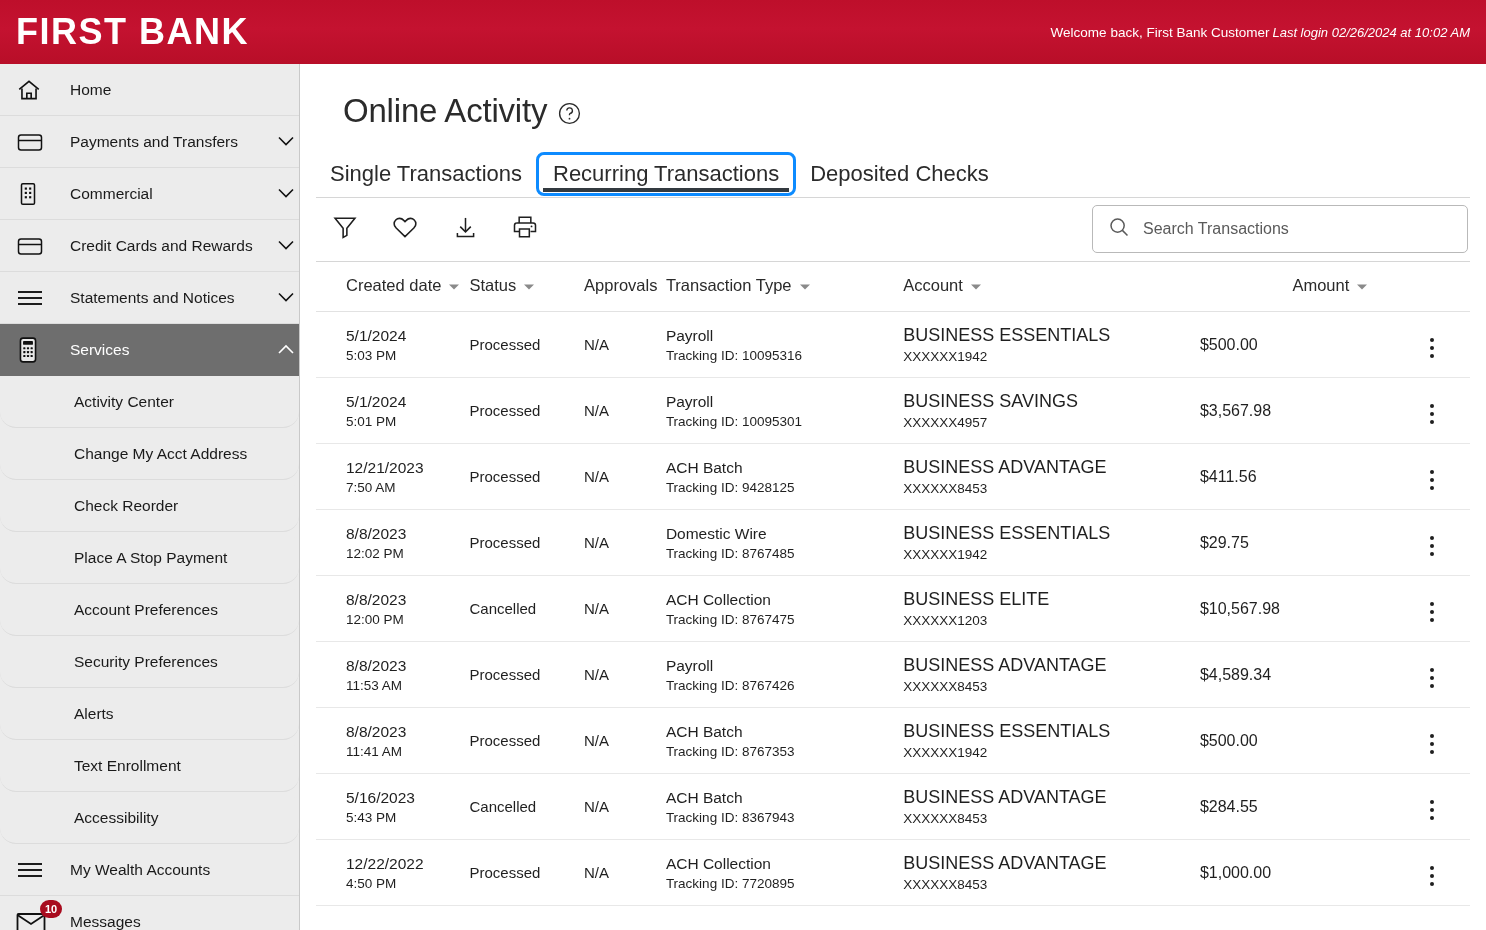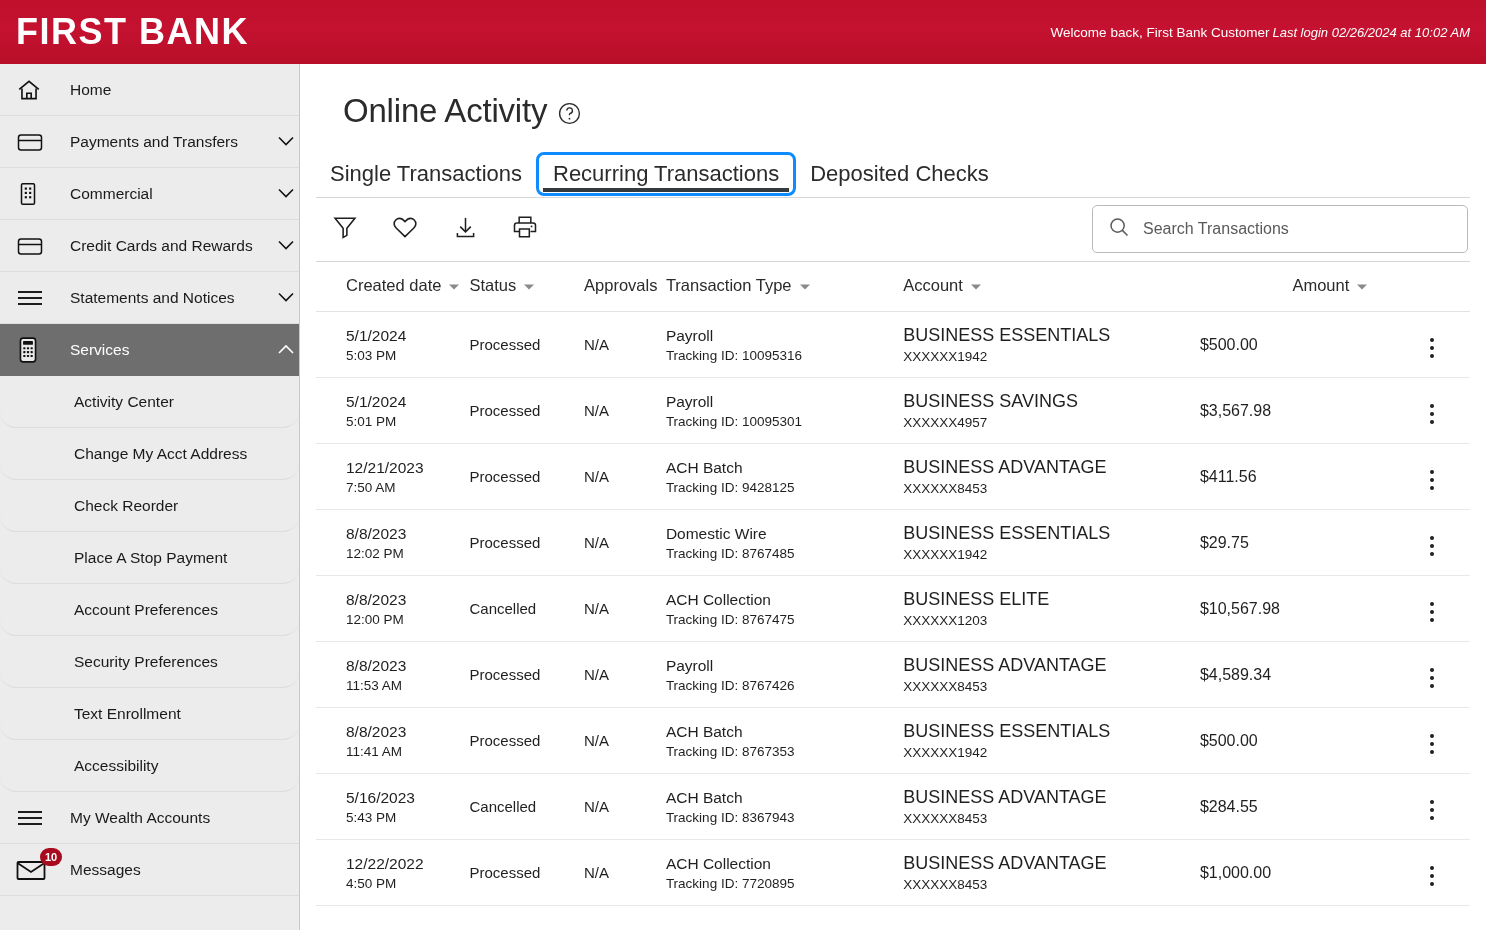--- a/index.html
+++ b/index.html
@@ -276,20 +276,23 @@
       <span class="lbl">Check Reorder</span>
     </div>
     <div class="sub-item">
       <span class="lbl">Place A Stop Payment</span>
     </div>
     <div class="sub-item">
       <span class="lbl">Account Preferences</span>
     </div>
     <div class="sub-item">
       <span class="lbl">Security Preferences</span>
+    </div>
+    <div class="sub-item">
+      <span class="lbl">Alerts</span>
     </div>
     <div class="sub-item">
       <span class="lbl">Text Enrollment</span>
     </div>
     <div class="sub-item">
       <span class="lbl">Accessibility</span>
     </div>
 
     <div class="nav-item">
       <span class="ico">

